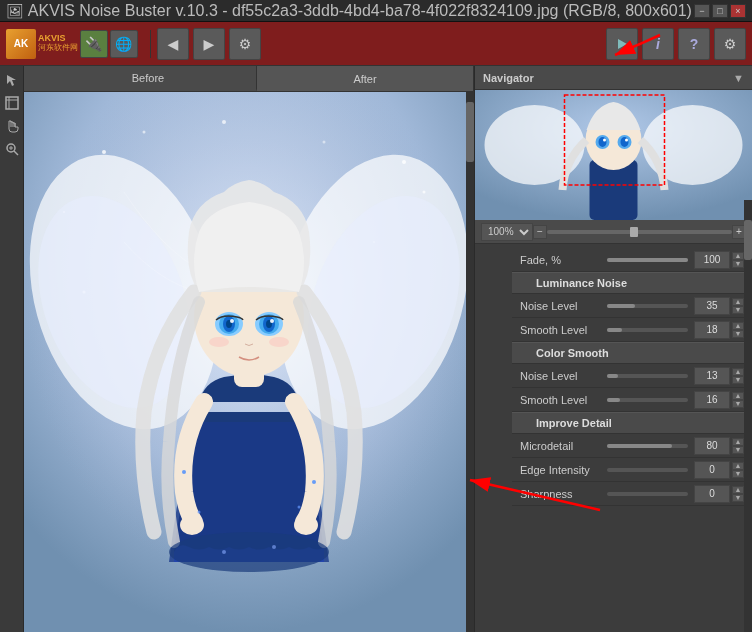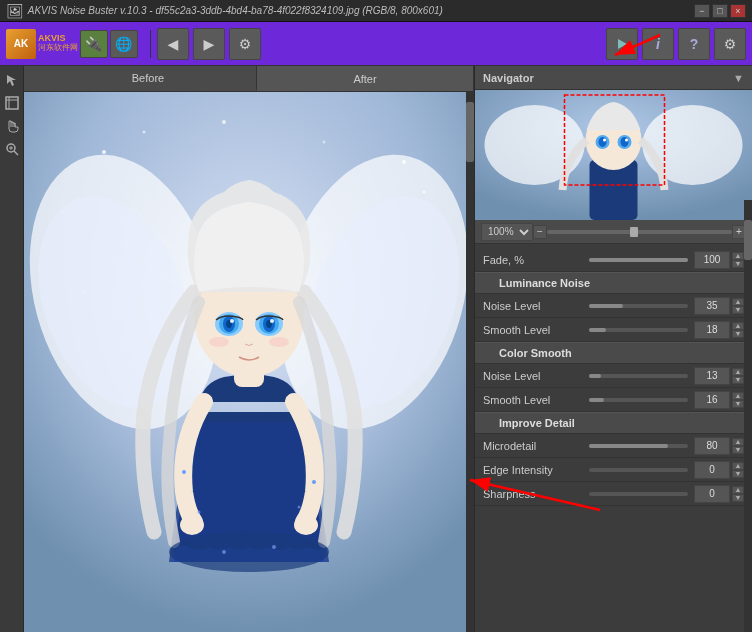--- a/index.html
+++ b/index.html
@@ -43,21 +43,21 @@
       align-items: center;
       justify-content: center;
       font-size: 9px;
       color: #ccc;
       cursor: pointer;
     }
 
     
     #toolbar {
       height: 44px;
-      background: #6d28d9;
+      background: #7f1d1d;
       display: flex;
       align-items: center;
       padding: 0 6px;
       gap: 4px;
       border-bottom: 1px solid #333;
     }
     .toolbar-btn {
       width: 32px;
       height: 32px;
       background: #5a5a5a;
@@ -251,20 +251,21 @@
       font-size: 10px;
       color: #ccc;
     }
 
     
     #params-panel {
       flex: 1;
       overflow-y: auto;
       background: #3c3c3c;
       padding: 4px 0;
+      margin-left: 37px;
     }
     #params-panel::-webkit-scrollbar { width: 8px; }
     #params-panel::-webkit-scrollbar-track { background: #333; }
     #params-panel::-webkit-scrollbar-thumb { background: #666; }
 
     .param-row {
       display: flex;
       align-items: center;
       height: 24px;
       padding: 0 8px;
@@ -330,21 +331,21 @@
       border-bottom: 1px solid #333;
       border-top: 1px solid #555;
     }
   </style>
 </head>
 <body>
 
 <div id="title-bar">
   <div id="title-bar-left">
     <span style="font-size:14px;">🖼</span>
-    <span style="font-size:10px; color:#bbb;font-style:italic;">AKVIS Noise Buster v.10.3 - df55c2a3-3ddb-4bd4-ba78-4f022f8324109.jpg (RGB/8, 800x601)</span>
+    <span style="font-size:16px; color:#bbb;">AKVIS Noise Buster v.10.3 - df55c2a3-3ddb-4bd4-ba78-4f022f8324109.jpg (RGB/8, 800x601)</span>
   </div>
   <div id="title-bar-right">
     <div class="win-btn">−</div>
     <div class="win-btn">□</div>
     <div class="win-btn" style="background:#a33;">×</div>
   </div>
 </div>
 
 <div id="toolbar">
   <div id="logo-area">

